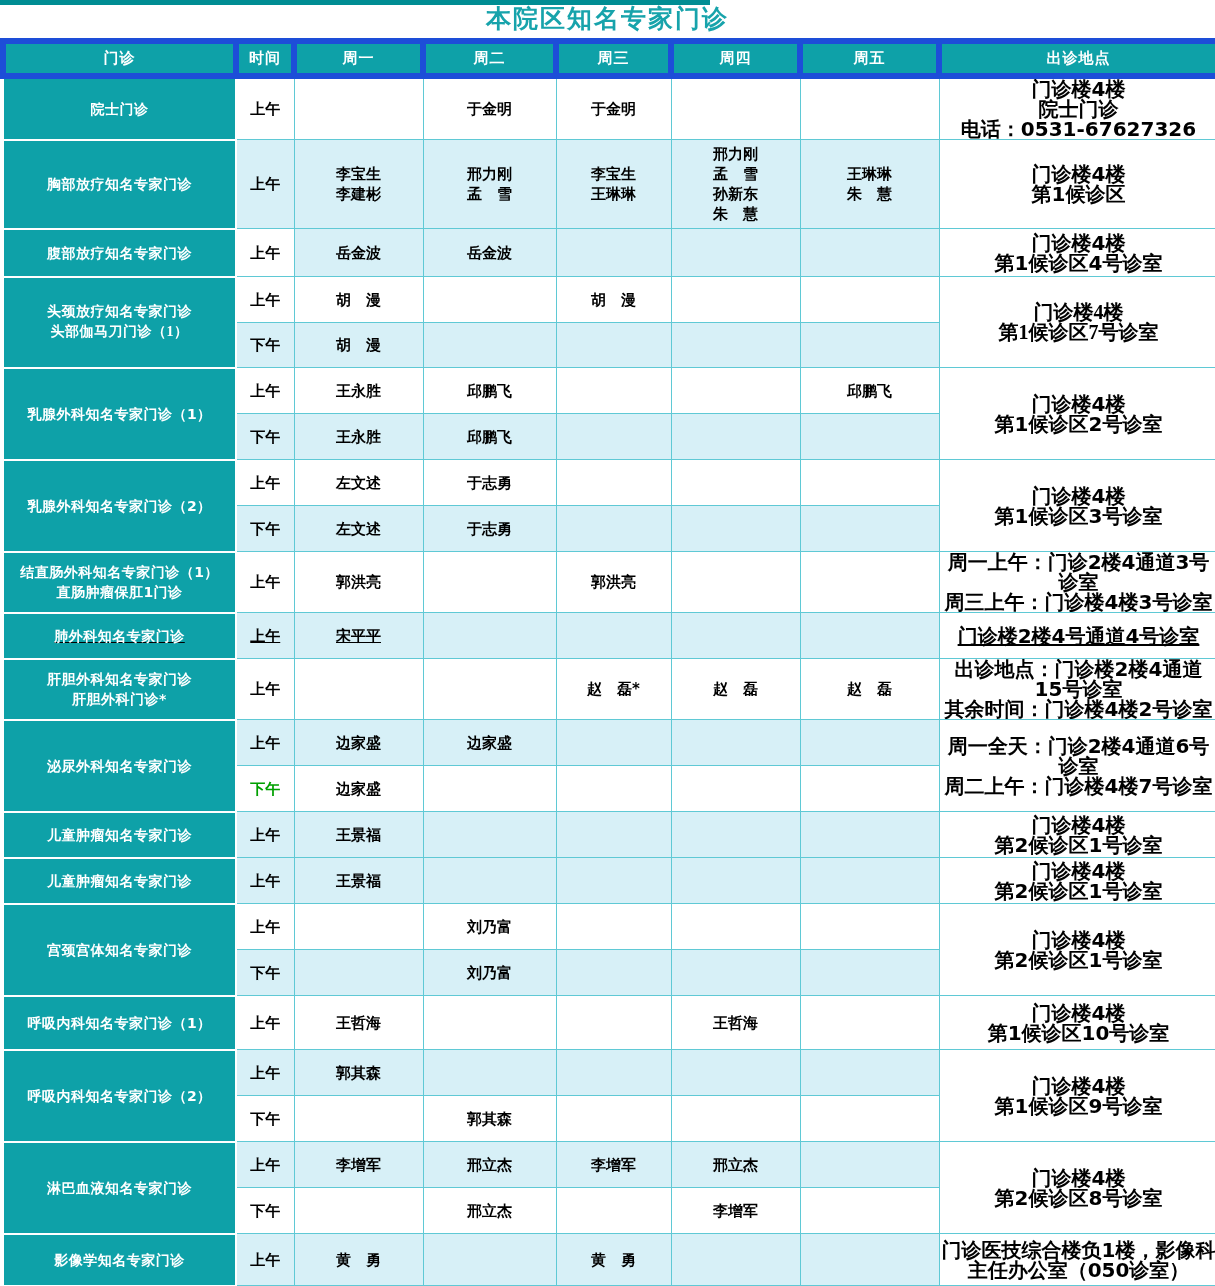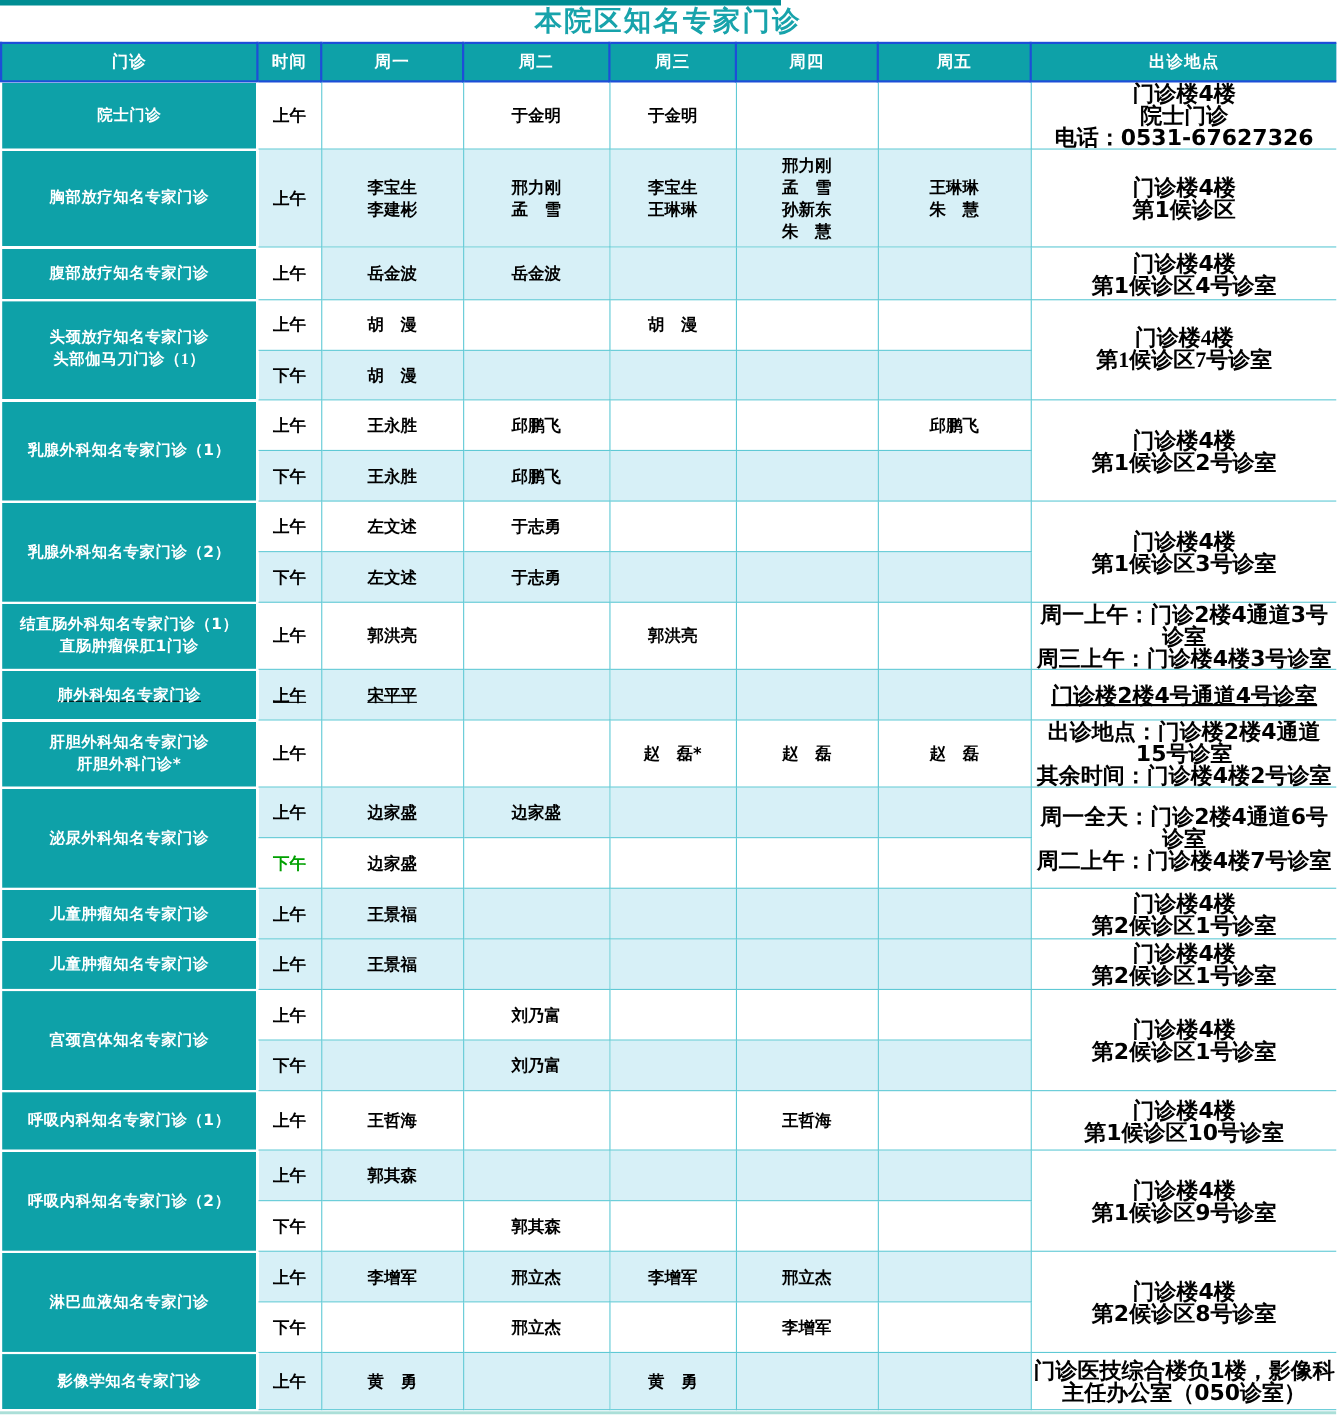--- a/index.html
+++ b/index.html
@@ -11,21 +11,21 @@
     --footer:#abdfd8;
     --green:#00a000;
   }
   html,body{margin:0;padding:0;background:#fff;}
   body{font-family:"DejaVu Sans","Liberation Sans",sans-serif;font-weight:bold;}
   .page{position:relative;width:1215px;height:1286px;overflow:hidden;background:#fff;}
   .top-strip{position:absolute;top:0;left:0;width:710px;height:5px;background:var(--strip);}
   .title-bar{height:38px;display:flex;align-items:center;justify-content:center;box-sizing:border-box;padding-bottom:1px;}
   .title-bar h1{margin:0;font-size:25px;line-height:1.2;color:var(--teal-text);letter-spacing:2px;font-weight:bold;}
   table{border-collapse:collapse;table-layout:fixed;width:1215px;}
-  th{background:var(--teal);color:#fff;font-size:15px;border:2px solid #1d4ed8;padding:0;font-weight:bold;letter-spacing:1px;}
+  th{background:var(--teal);color:#fff;font-size:15px;border:6px solid #1d4ed8;padding:0;font-weight:bold;letter-spacing:1px;}
   td{padding:0 2px;text-align:center;vertical-align:middle;font-size:15px;color:#000;line-height:20px;overflow:hidden;}
   td.time,td.day,td.loc{border:1px solid var(--border);}
   td.clinic{background:var(--teal);color:#fff;border:2px solid #fff;font-size:14px;line-height:20px;letter-spacing:0.5px;}
   td.w{background:#ffffff;}
   td.c{background:var(--cyan);}
   td.loc{background:#ffffff;font-size:20px;line-height:20px;}
   td .ln{white-space:nowrap;}
   td.loc .ln{white-space:normal;}
   .green{color:var(--green);}
   .footer-band{width:1215px;height:23px;background:var(--footer);}

